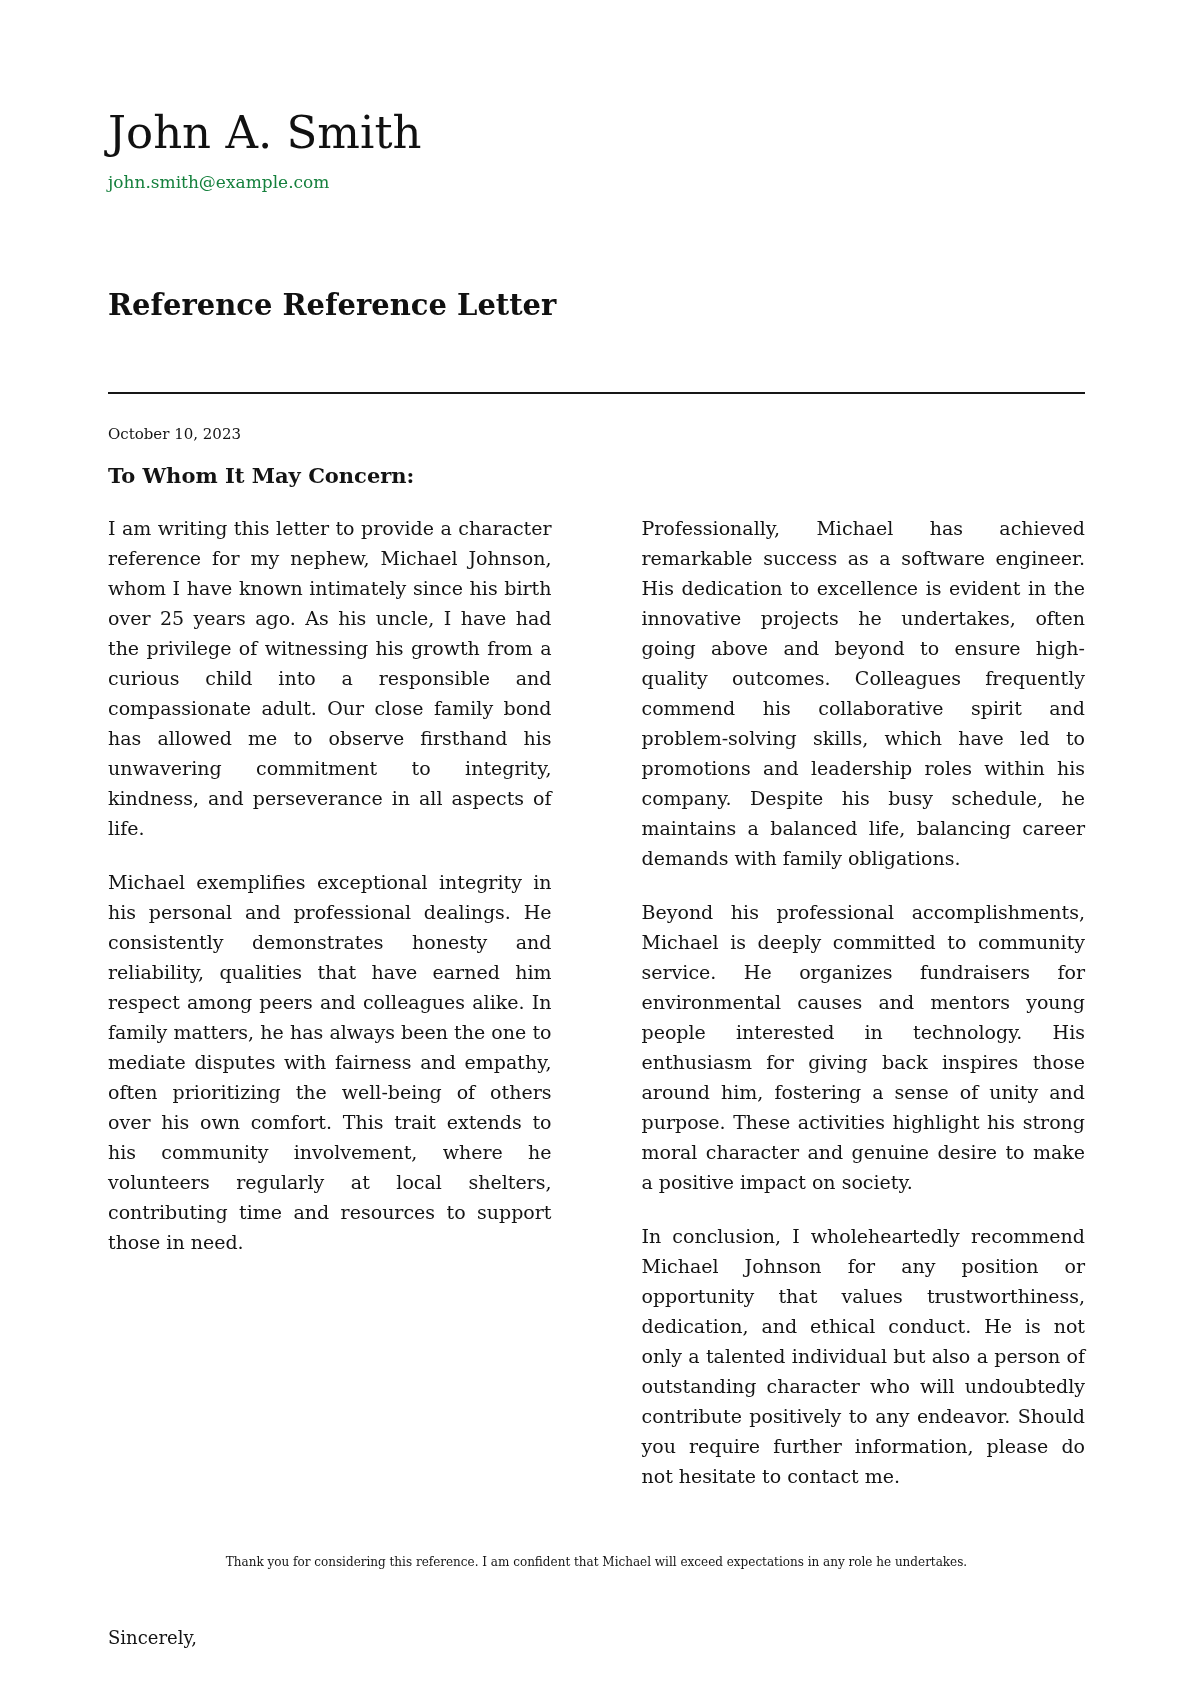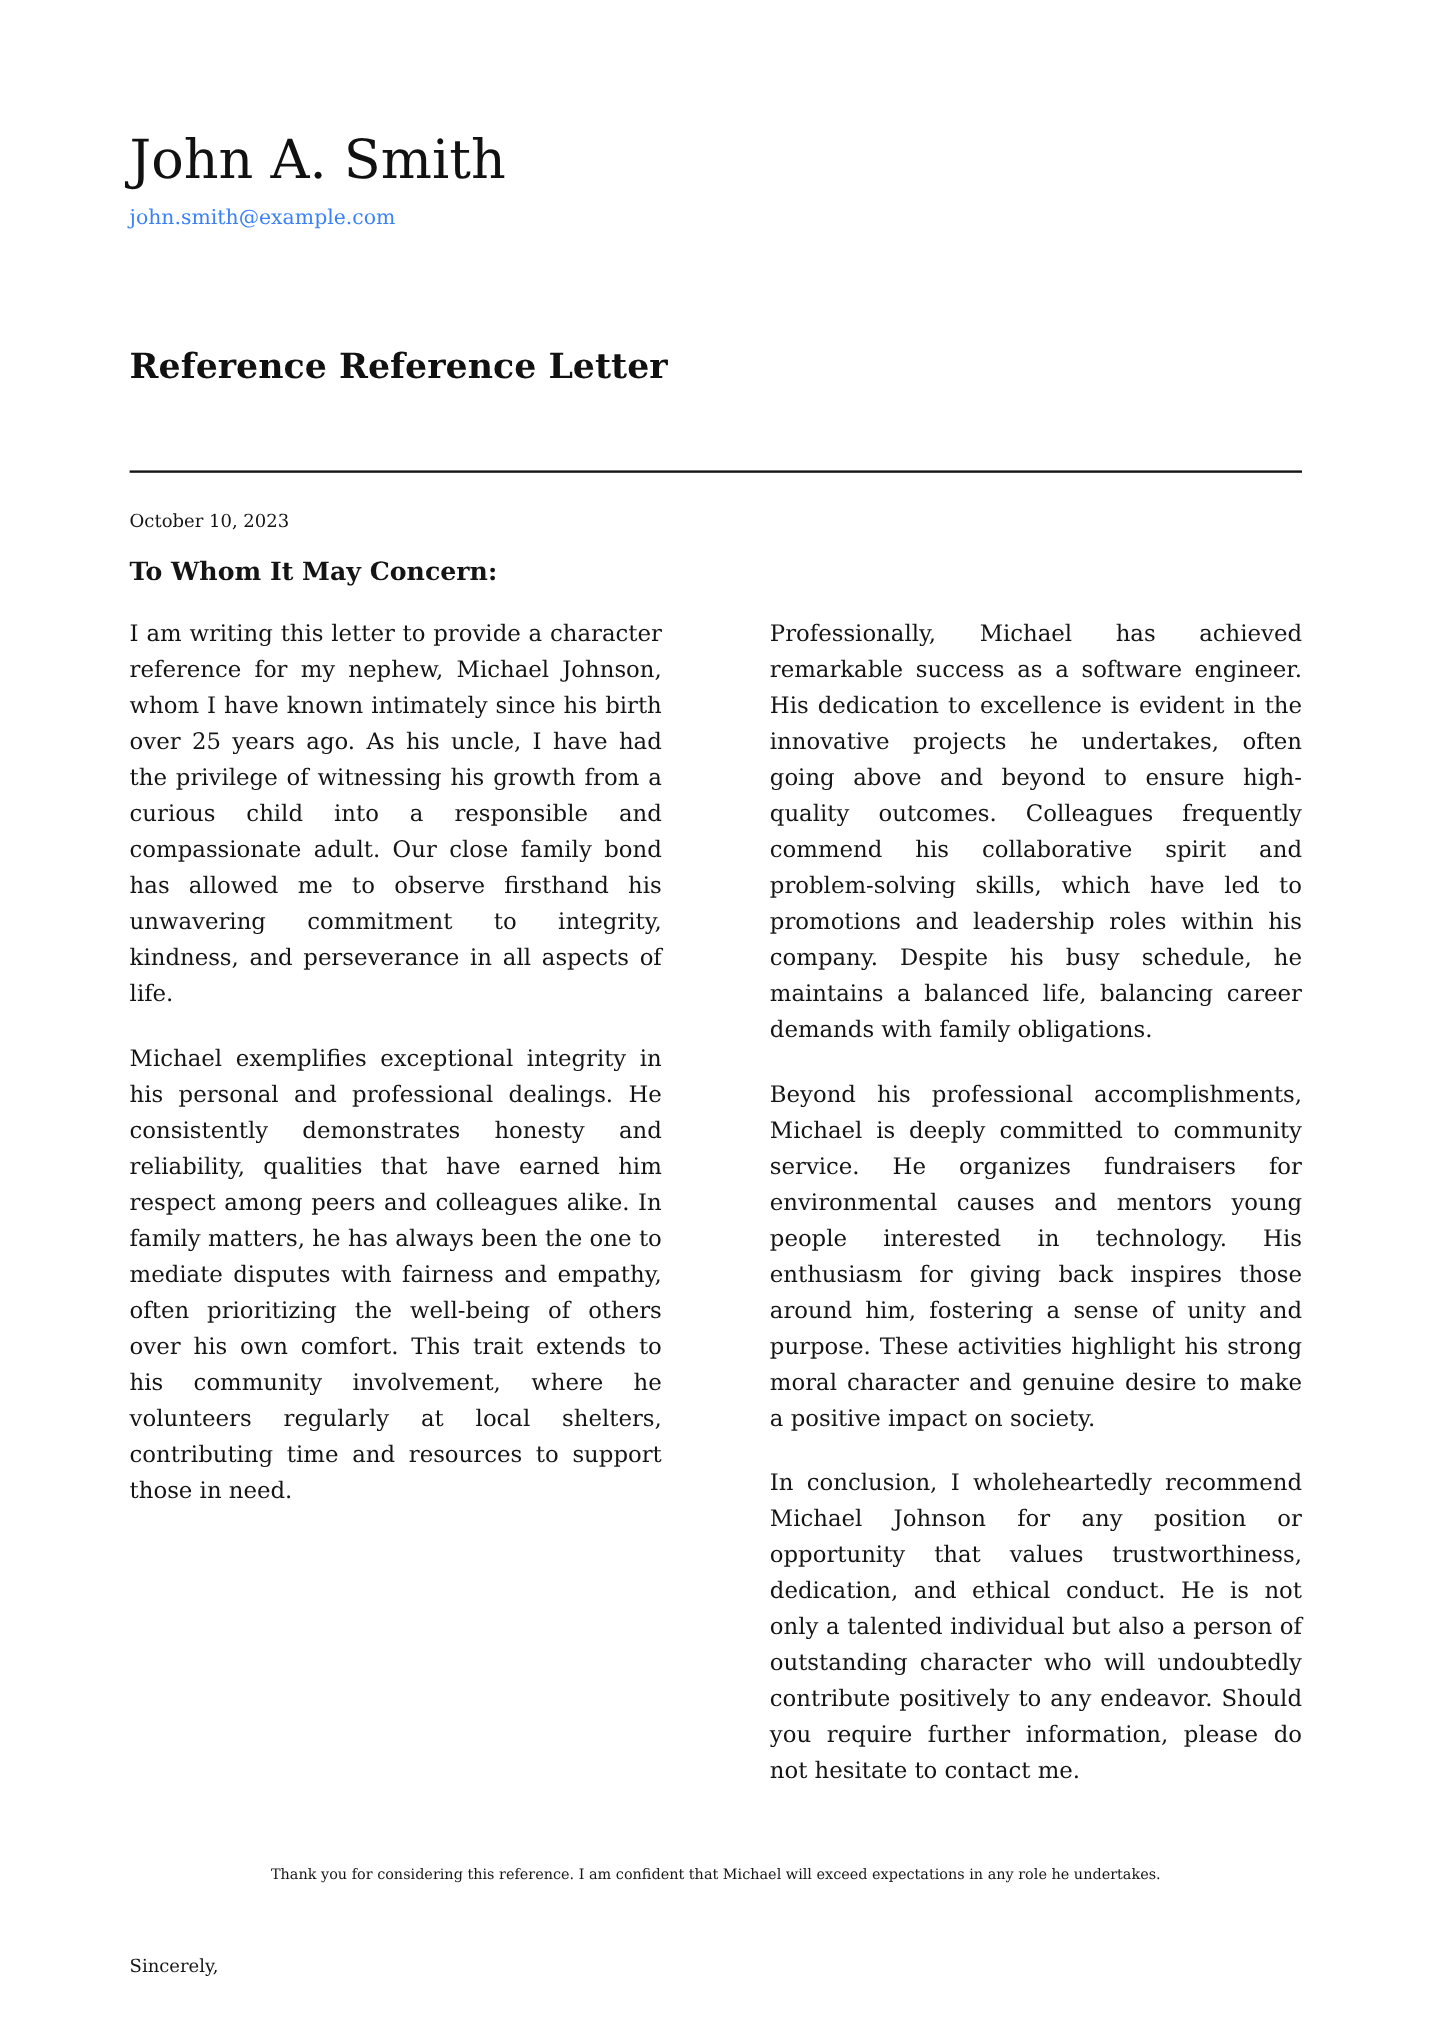--- a/index.html
+++ b/index.html
@@ -20,21 +20,21 @@
   .sender-name {
     padding-top: 106px;
     font-size: 45px;
     line-height: 1.2;
     font-weight: 400;
     color: #111111;
   }
   .sender-email {
     margin-top: 12px;
     font-size: 17px;
-    color: #3b82f6;
+    color: #15803d;
   }
   
   .doc-title {
     margin-top: 96px;
     font-size: 29px;
     font-weight: 700;
     color: #111111;
   }
   .divider {
     margin-top: 70px;
@@ -70,21 +70,21 @@
   .col p:last-child { margin-bottom: 0; }
   
   .closing {
     margin-top: 56px;
     font-size: 12px;
     line-height: 30px;
     text-align: center;
   }
   .signoff {
     margin-top: 46px;
-    font-size: 15px;
+    font-size: 18px;
     line-height: 30px;
   }
   .signature-block {
     margin-top: 40px;
   }
   .signature-block .sig-line {
     font-size: 17.5px;
     line-height: 32px;
     font-weight: 700;
   }

